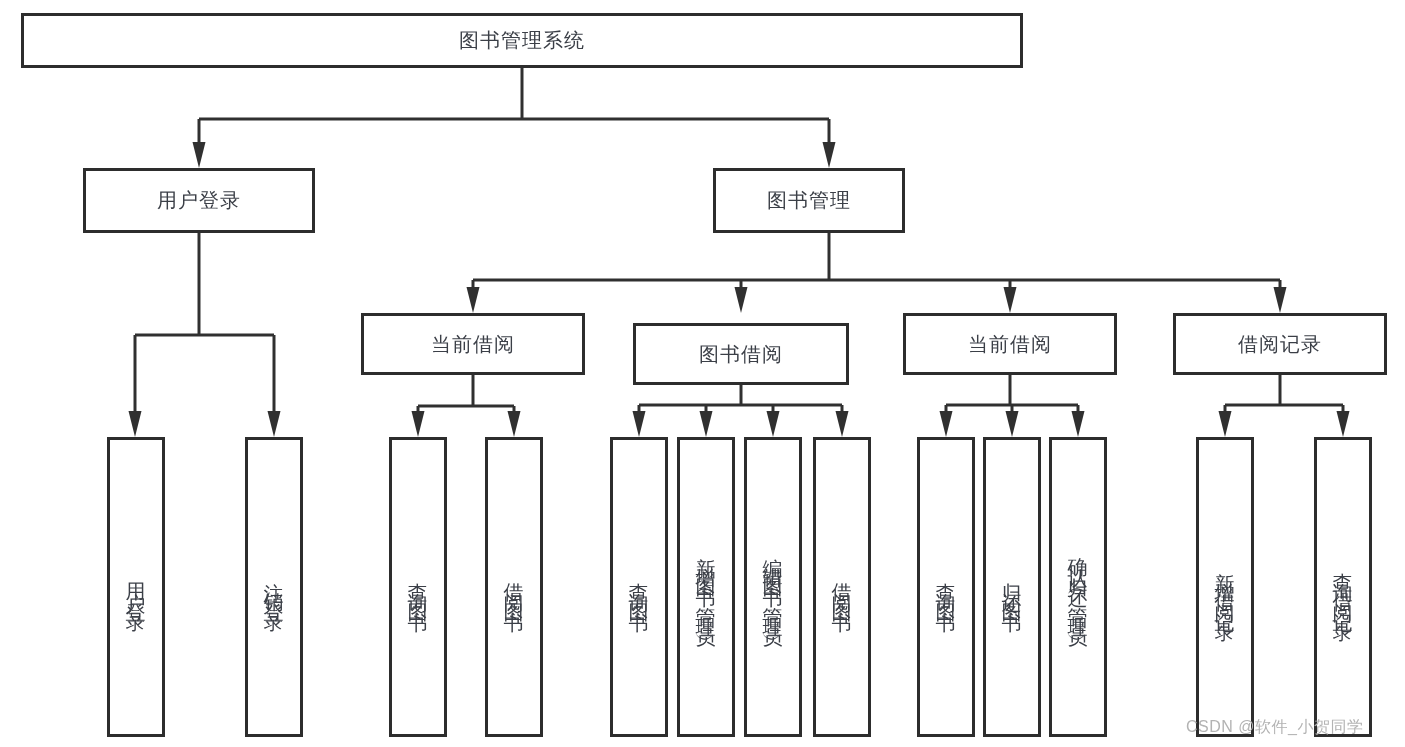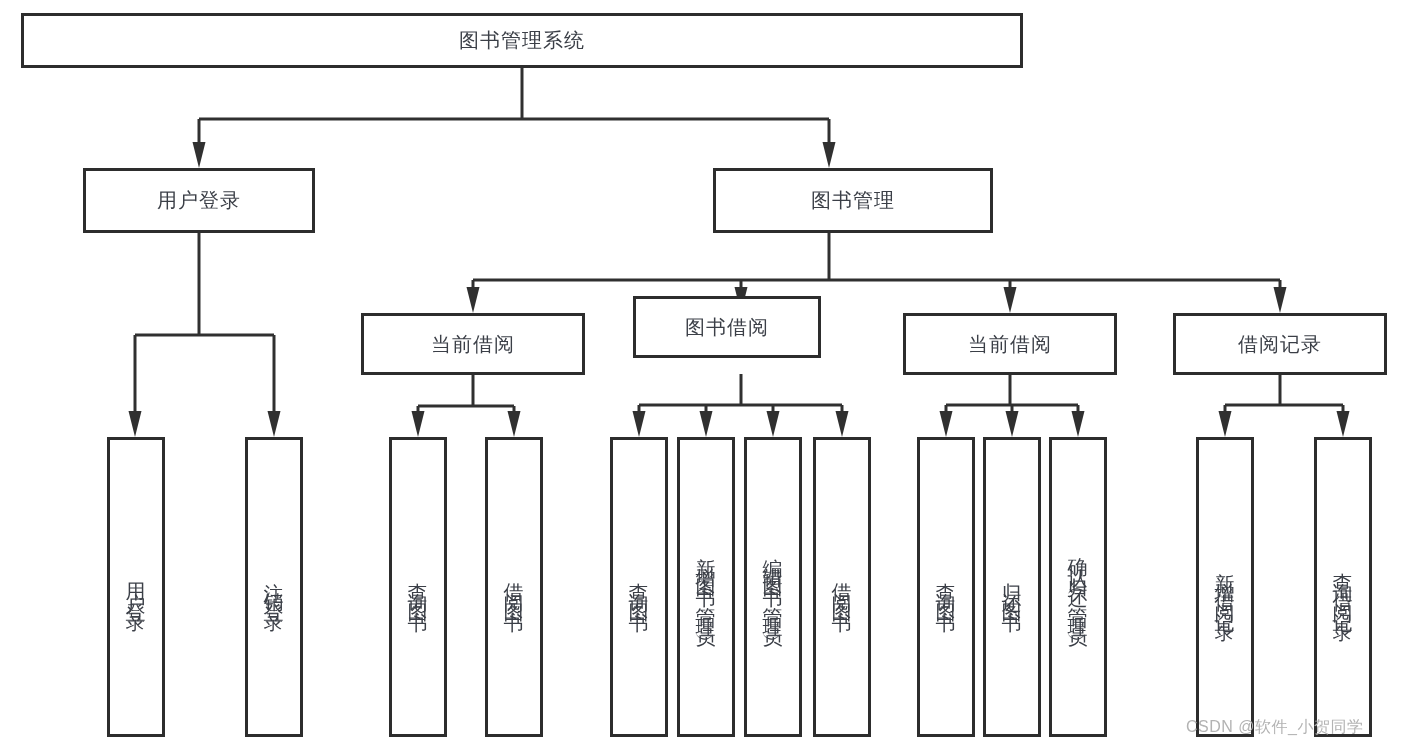--- a/index.html
+++ b/index.html
@@ -115,28 +115,28 @@
       <polygon points="1336.5,411 1349.5,411 1343,437"></polygon>
   </svg>
 
   <div class="node" style="left:21px;top:13px;width:1002px;height:55px">
     <span>图书管理系统</span>
   </div>
 
   <div class="node h-node" style="left:83px;top:168px;width:232px">
     <span>用户登录</span>
   </div>
-  <div class="node h-node" style="left:713px;top:168px;width:280px">
+  <div class="node h-node" style="left:713px;top:168px;width:192px">
     <span>图书管理</span>
   </div>
 
   <div class="node lv2" style="left:361px;top:313px;width:224px">
     <span>当前借阅</span>
   </div>
-  <div class="node lv2" style="left:633px;top:296px;width:188px">
+  <div class="node lv2" style="left:633px;top:323px;width:216px">
     <span>图书借阅</span>
   </div>
   <div class="node lv2" style="left:1173px;top:313px;width:214px">
     <span>借阅记录</span>
   </div>
   <div class="node lv2" style="left:903px;top:313px;width:214px">
     <span>当前借阅</span>
   </div>
 
   <div class="node v-node" style="left:107px;top:437px">

